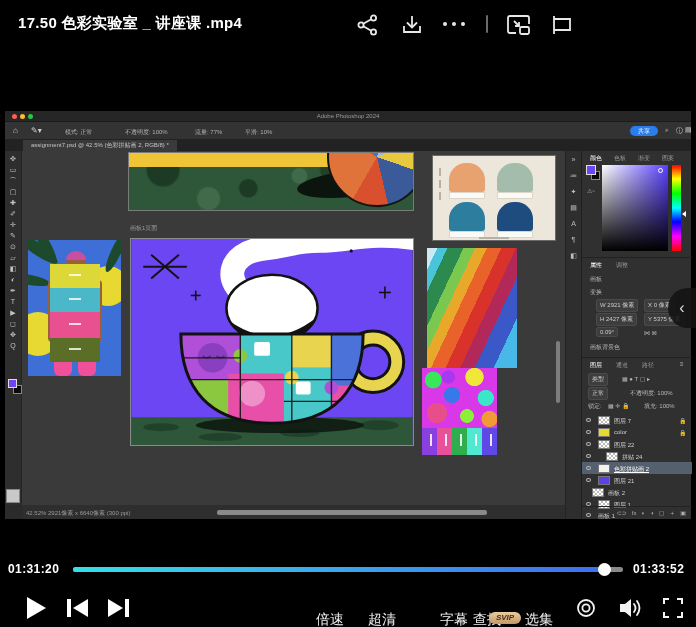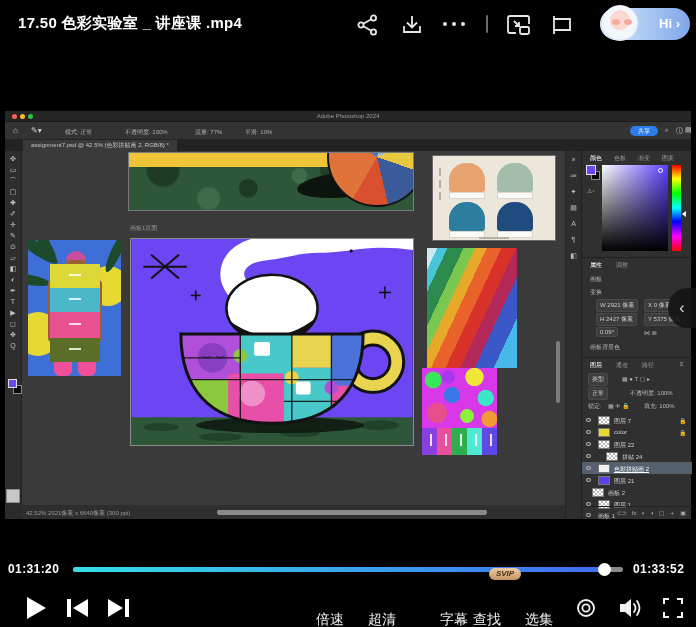--- a/index.html
+++ b/index.html
@@ -123,21 +123,21 @@
   .drawer-handle{left:668px;top:288px;width:28px;height:40px;background:rgba(18,18,18,.88);
      border-radius:20px 0 0 20px;color:#ddd;font-size:16px;line-height:40px;text-align:center;}
 
   
   .time{font-size:12px;font-weight:700;color:#fff;letter-spacing:.4px;}
   .progress-track{left:73px;top:567px;width:550px;height:5px;background:#8a8a8a;border-radius:3px;}
   .progress-fill{position:absolute;left:0;top:0;height:5px;width:96.5%;border-radius:3px;
      background:linear-gradient(90deg,#35dfe8 0%,#3f6df2 100%);}
   .progress-thumb{position:absolute;top:-4px;left:calc(96.5% - 6px);width:13px;height:13px;border-radius:50%;background:#fff;}
   .ctl-label{font-size:14px;font-weight:500;color:#f2f2f2;top:598px;margin-top:13px;}
-  .svip{left:489px;top:568px;width:32px;height:12px;border-radius:6px;
+  .svip{left:489px;top:612px;width:32px;height:12px;border-radius:6px;
      background:linear-gradient(180deg,#e9cda0,#c49763);color:#4a2f12;font-size:8px;font-weight:700;
      font-style:italic;text-align:center;line-height:12px;}
 </style>
 </head>
 <body>
 
 <div class="stage">
 
   <div class="abs tb-title">17.50 色彩实验室 _ 讲座课 .mp4</div>
 
@@ -176,27 +176,20 @@
     </g>
   </svg>
 
   <svg class="abs tb-ico" style="left:550px;top:13px" width="24" height="24" viewBox="0 0 24 24">
     <g stroke="#e8e8e8" stroke-width="1.8" fill="none">
       <line x1="4" y1="3" x2="4" y2="21"></line>
       <path d="M4,6 H20 V17 H4"></path>
     </g>
   </svg>
 
-  <div class="abs avatar-pill">
-    <span class="avatar-head">
-      <span class="avatar-blush"></span>
-      <span class="avatar-blush2"></span>
-    </span>
-    <span class="avatar-label">Hi ›</span>
-  </div>
 
   <div class="abs video">
 
     <div class="abs ps-titlebar">
       <span class="dot" style="left:7px;background:#FF5F57"></span>
       <span class="dot" style="left:15px;background:#FEBC2E"></span>
       <span class="dot" style="left:23px;background:#28C840"></span>
       <div class="abs ps-wintitle">Adobe Photoshop 2024</div>
     </div>
 

